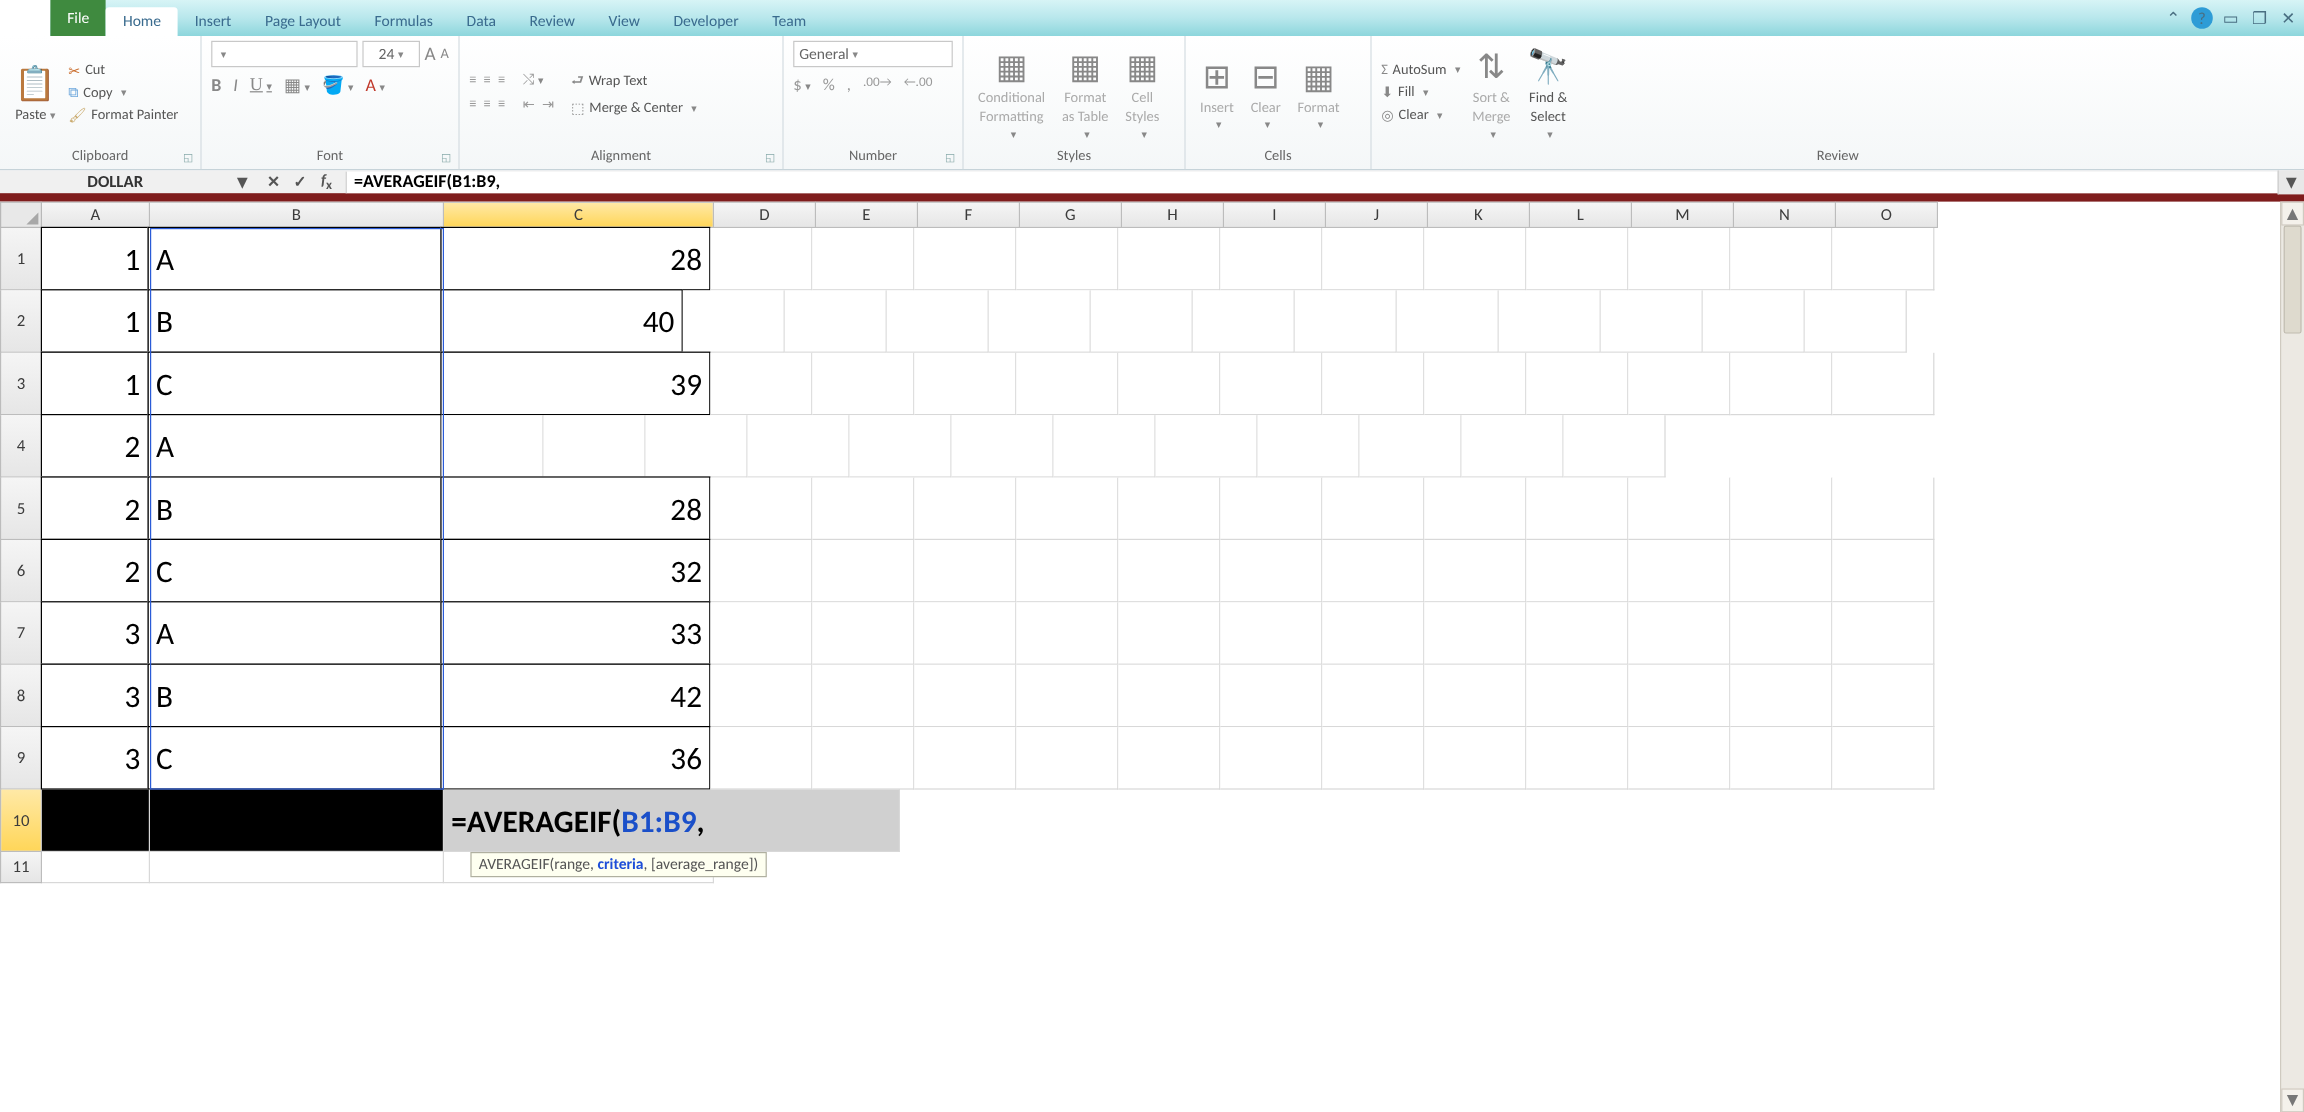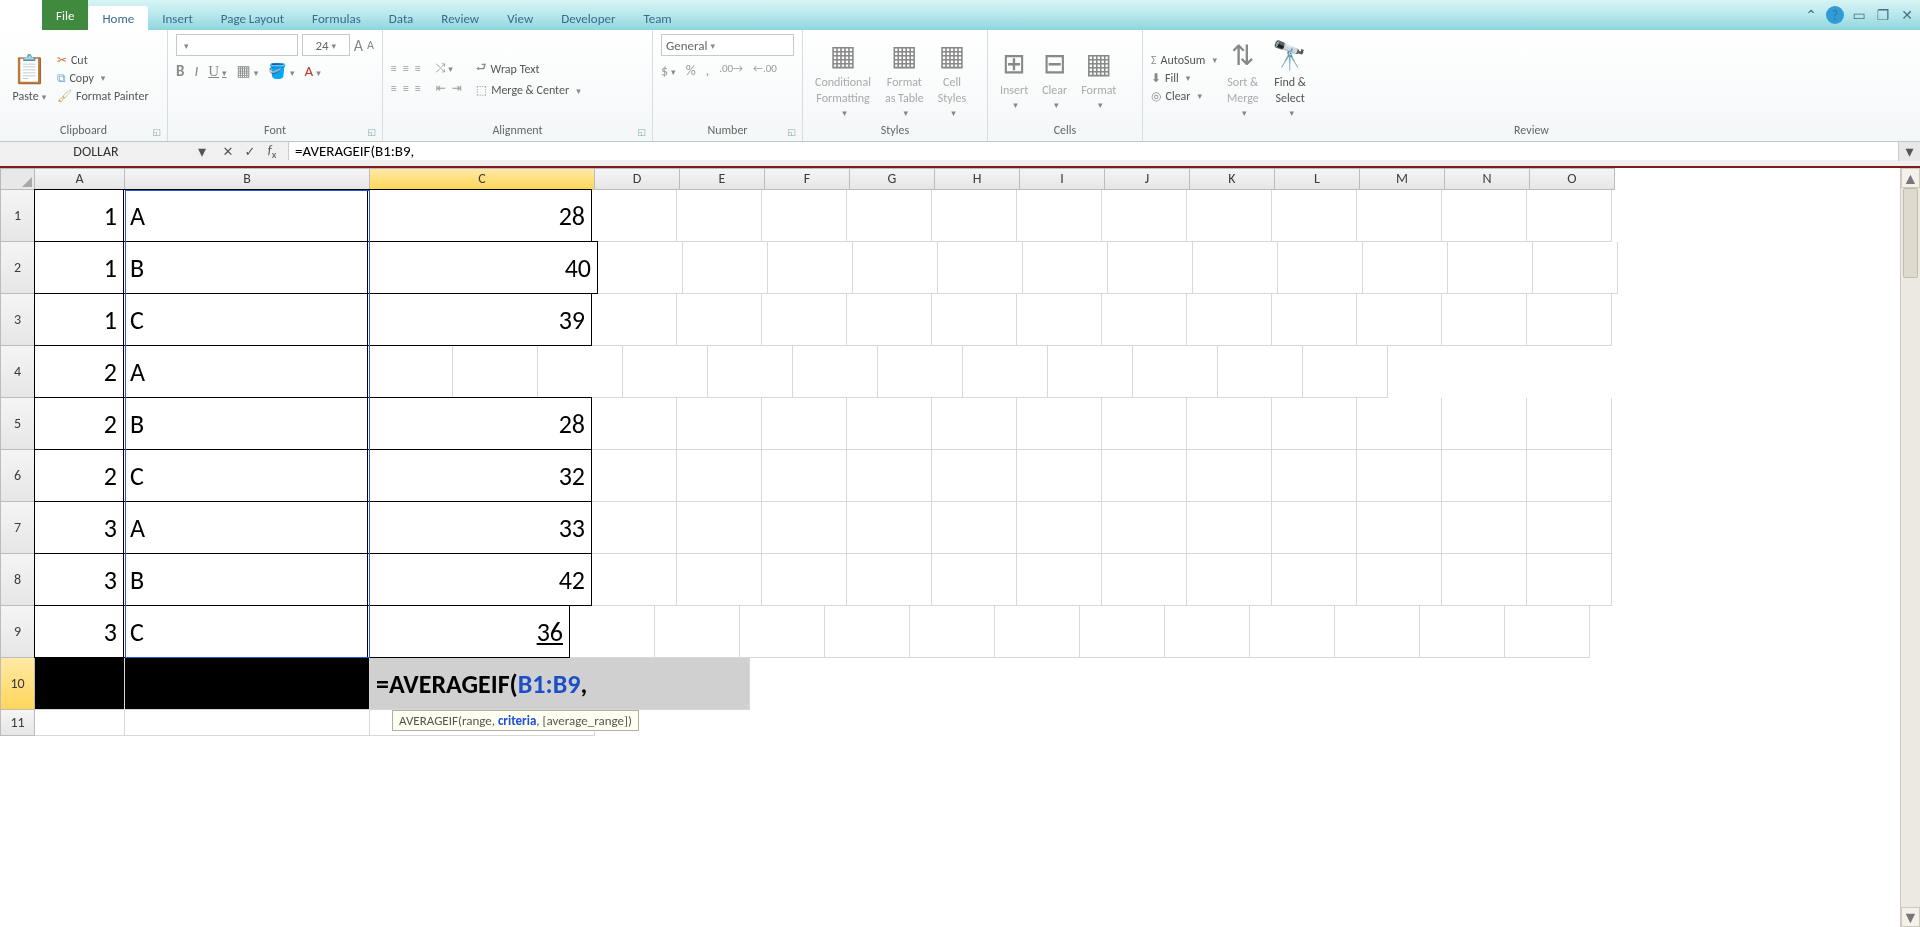--- a/index.html
+++ b/index.html
@@ -24,21 +24,21 @@
 .ico { display:inline-flex; align-items:center; justify-content:center; color:#888; }
 .btncol { display:flex; flex-direction:column; align-items:center; gap:2px; font-size:12px; color:#555; cursor:pointer; padding:2px 4px; }
 .btncol.dis { color:#aaa; }
 .btncol .ico { font-size:28px; }
 .smallitem { display:flex; align-items:center; gap:4px; cursor:pointer; color:#555; font-size:12px; padding:1px 0; }
 .vert3 { display:flex; flex-direction:column; gap:2px; }
 .selbox { border:1px solid #c8c8c8; background:#fff; height:22px; display:flex; align-items:center; padding:0 4px; font-size:13px; color:#666; }
 .drop::after { content:"▾"; font-size:9px; margin-left:3px; color:#888; }
 
 
-.fbar { height:26px; border-bottom:2px solid #7f1d1d; display:flex; align-items:flex-start; background:#f0f0f0; }
+.fbar { height:26px; border-bottom:7px solid #7f1d1d; display:flex; align-items:center; background:#f0f0f0;font-weight:bold; }
 .namebox { width:212px; display:flex; align-items:center; }
 .namebox .txt { flex:1; text-align:center; font-size:14px; color:#333; }
 .namebox .dd { width:20px; text-align:center; color:#555; cursor:pointer; }
 .fxbtns { display:flex; align-items:center; gap:2px; padding:0 6px; }
 .fxbtns span { width:20px; text-align:center; color:#555; cursor:pointer; font-size:13px; }
 .fxinput { flex:1; display:flex; align-items:center; background:#fff; border-left:1px solid #ccc; padding-left:6px; font-size:15px; font-family:Calibri,Arial; }
 .fxexpand { width:22px; display:flex; align-items:center; justify-content:center; border-left:1px solid #ccc; background:#e8e8e8; cursor:pointer; color:#555; }
 
 
 .gridwrap { position:absolute; top:168px; left:0; right:0; bottom:0; overflow:hidden; }
@@ -301,21 +301,21 @@
         <div class="cell" style="width: 85px;"></div>
         <div class="cell" style="width: 85px;"></div>
         <div class="cell" style="width: 85px;"></div>
         <div class="cell" style="width: 85px;"></div>
         <div class="cell" style="width: 85px;"></div>
       </div>
       <div class="row">
         <div class="rowhdr">2</div>
         <div class="cell num tableborder" style="width: 90px;">1</div>
         <div class="cell tableborder" style="width: 245px;">B</div>
-        <div class="cell num tableborder" style="width: 231px;">40</div>
+        <div class="cell num tableborder" style="width: 202px;">40</div>
         <div class="cell" style="width: 85px;"></div>
         <div class="cell" style="width: 85px;"></div>
         <div class="cell" style="width: 85px;"></div>
         <div class="cell" style="width: 85px;"></div>
         <div class="cell" style="width: 85px;"></div>
         <div class="cell" style="width: 85px;"></div>
         <div class="cell" style="width: 85px;"></div>
         <div class="cell" style="width: 85px;"></div>
         <div class="cell" style="width: 85px;"></div>
         <div class="cell" style="width: 85px;"></div>
@@ -426,21 +426,21 @@
         <div class="cell" style="width: 85px;"></div>
         <div class="cell" style="width: 85px;"></div>
         <div class="cell" style="width: 85px;"></div>
         <div class="cell" style="width: 85px;"></div>
         <div class="cell" style="width: 85px;"></div>
       </div>
       <div class="row">
         <div class="rowhdr">9</div>
         <div class="cell num tableborder" style="width: 90px;">3</div>
         <div class="cell tableborder" style="width: 245px;">C</div>
-        <div class="cell num tableborder" style="width: 203px; text-decoration: underline;">36</div>
+        <div class="cell num tableborder" style="width: 225px;">36</div>
         <div class="cell" style="width: 85px;"></div>
         <div class="cell" style="width: 85px;"></div>
         <div class="cell" style="width: 85px;"></div>
         <div class="cell" style="width: 85px;"></div>
         <div class="cell" style="width: 85px;"></div>
         <div class="cell" style="width: 85px;"></div>
         <div class="cell" style="width: 85px;"></div>
         <div class="cell" style="width: 85px;"></div>
         <div class="cell" style="width: 85px;"></div>
         <div class="cell" style="width: 85px;"></div>

